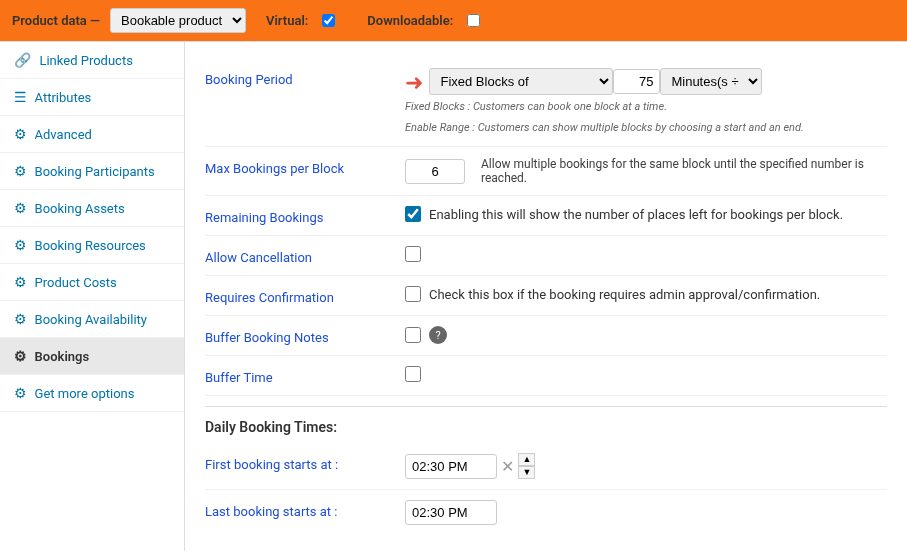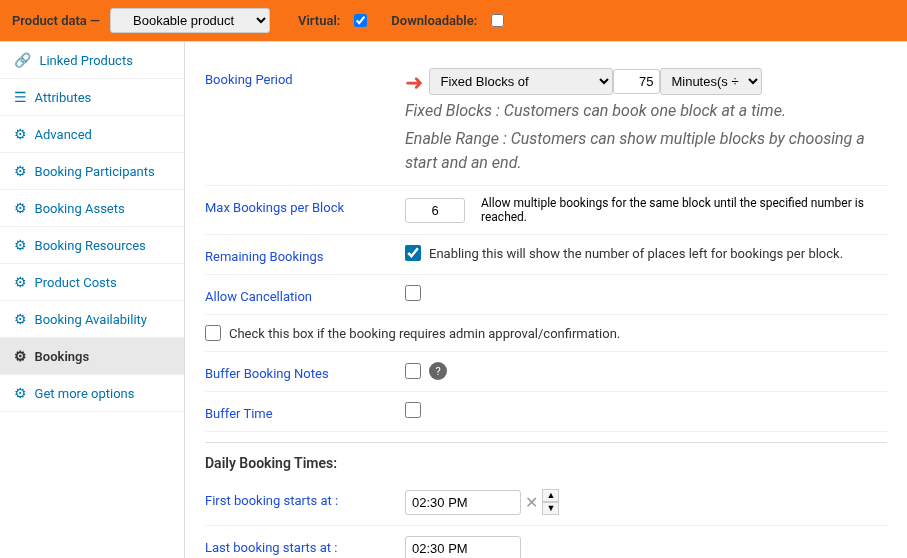--- a/index.html
+++ b/index.html
@@ -2,22 +2,22 @@
 <html><head>
   <meta charset="utf-8">
   <style>
     * { box-sizing: border-box; margin: 0; padding: 0; }
     body { font-family: -apple-system, BlinkMacSystemFont, "Segoe UI", Roboto, sans-serif; font-size: 13px; color: #333; background: #fff; }
 
     .product-data-header {
       display: flex; align-items: center; padding: 8px 12px; border-bottom: 1px solid #ddd; background: #f97316;
     }
     .product-data-header span { font-weight: 600; margin-right: 10px; font-size: 13px; }
-    .product-data-header select { padding: 3px 18px; border: 1px solid #ccc; border-radius: 3px; font-size: 13px; }
-    .virtual-download { display: flex; align-items: center; gap: 24px; margin-left: 28px; font-size: 13px; }
+    .product-data-header select { padding: 3px 6px; border: 1px solid #ccc; border-radius: 3px; font-size: 13px; }
+    .virtual-download { display: flex; align-items: center; gap: 32px; margin-left: 20px; font-size: 13px; }
     .virtual-download label { display: flex; align-items: center; gap: 4px; }
 
     .main-layout { display: flex; min-height: 500px; }
 
     .sidebar {
       width: 185px; border-right: 1px solid #ddd; background: #fff; flex-shrink: 0;
     }
     .sidebar-item {
       display: flex; align-items: center; gap: 8px; padding: 10px 14px; cursor: pointer; font-size: 13px; color: #0073aa; border-bottom: 1px solid #f0f0f0; text-decoration: none;
     }
@@ -30,37 +30,37 @@
     .form-row { display: flex; align-items: flex-start; padding: 10px 0; border-bottom: 1px solid #f0f0f0; }
     .form-row:last-child { border-bottom: none; }
     .form-label { width: 200px; flex-shrink: 0; font-size: 13px; color: #1d4ed8; padding-top: 4px; }
     .form-field { flex: 1; display: flex; align-items: flex-start; flex-direction: column; gap: 4px; }
     .form-field-row { display: flex; align-items: center; gap: 8px; }
 
     .booking-period-select { padding: 4px 6px; border: 1px solid #ccc; border-radius: 3px; font-size: 13px; min-width: 160px; }
     .booking-period-num { padding: 4px 6px; border: 1px solid #ccc; border-radius: 3px; font-size: 13px; width: 47px; text-align: right; }
     .booking-period-unit { padding: 4px 6px; border: 1px solid #ccc; border-radius: 3px; font-size: 13px; }
 
-    .help-text { font-size: 16px; color: #666; font-style: italic; line-height: 1.5; }
+    .help-text { font-size: 11px; color: #666; font-style: italic; line-height: 1.5; }
 
     .arrow-indicator { color: #e74c3c; font-size: 22px; margin-right: 6px; margin-top: 2px; }
 
     .max-bookings-input { padding: 4px 6px; border: 1px solid #ccc; border-radius: 3px; font-size: 13px; width: 60px; text-align: center; }
-    .max-bookings-help { font-size: 12px; color: #000000; margin-left: 8px; }
+    .max-bookings-help { font-size: 12px; color: #404040; margin-left: 8px; }
 
     .checkbox-field { display: flex; align-items: center; gap: 8px; }
     .checkbox-field input[type="checkbox"] { width: 16px; height: 16px; accent-color: #0073aa; }
 
     .help-icon { display: inline-flex; align-items: center; justify-content: center; width: 18px; height: 18px; background: #666; color: #fff; border-radius: 50%; font-size: 11px; cursor: pointer; }
 
     .section-title { font-weight: 600; font-size: 14px; margin: 12px 0 8px; }
     hr.section-divider { border: none; border-top: 1px solid #ddd; margin: 10px 0; }
 
     .time-input-group { display: flex; align-items: center; gap: 4px; }
-    .time-input { padding: 4px 6px; border: 1px solid #ccc; border-radius: 3px; font-size: 13px; width: 116px; }
+    .time-input { padding: 4px 6px; border: 1px solid #ccc; border-radius: 3px; font-size: 13px; width: 92px; }
     .time-clear-btn { cursor: pointer; color: #999; font-size: 16px; }
     .time-spin { display: flex; flex-direction: column; }
     .time-spin button { border: 1px solid #ccc; background: #f5f5f5; cursor: pointer; font-size: 9px; padding: 1px 3px; line-height: 1; }
 
     .booking-period-row { display: flex; align-items: center; }
   </style>
 </head>
 <body>
 
 <div class="product-data-header">
@@ -173,20 +173,21 @@
     <div class="form-row">
       <div class="form-label">Allow Cancellation</div>
       <div class="form-field">
         <div class="checkbox-field">
           <input type="checkbox" style="">
         </div>
       </div>
     </div>
 
     <div class="form-row">
+      <div class="form-label">Requires Confirmation</div>
       <div class="form-field">
         <div class="checkbox-field">
           <input type="checkbox" style="">
           <span>Check this box if the booking requires admin approval/confirmation.</span>
         </div>
       </div>
     </div>
 
     <div class="form-row">
       <div class="form-label">Buffer Booking Notes</div>

